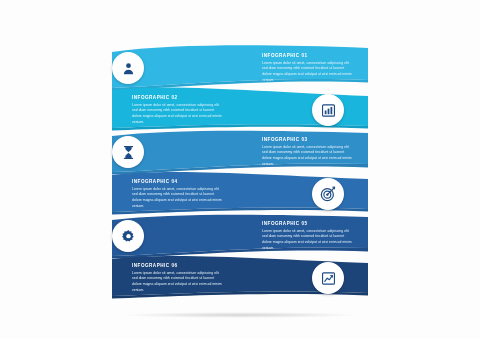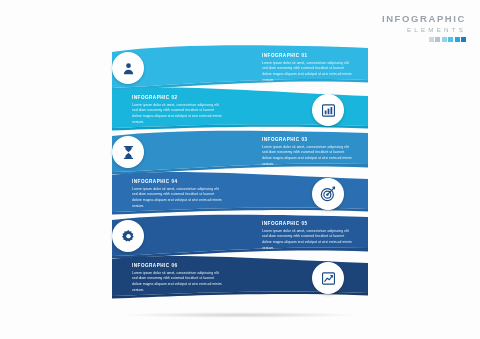--- a/index.html
+++ b/index.html
@@ -119,32 +119,20 @@
     height: 6px;
     background: radial-gradient(ellipse at center, rgba(0,0,0,0.16) 0%, rgba(0,0,0,0) 70%);
   }
 </style>
 </head>
 <body>
 
 <div id="stage">
   <div id="canvas"></div>
 
-  <div class="logo">
-    <div class="logo-main">INFOGRAPHIC</div>
-    <div class="logo-sub">ELEMENTS</div>
-    <div class="logo-squares">
-      <i style="background:#cfd6dc"></i>
-      <i style="background:#b9c2ca"></i>
-      <i style="background:#8fd3ef"></i>
-      <i style="background:#4cc3e8"></i>
-      <i style="background:#2aa9d8"></i>
-      <i style="background:#1b7fbf"></i>
-    </div>
-  </div>
 
   <div class="ribbon" style="top:44px;">
     <svg viewBox="0 0 256 46" preserveAspectRatio="none">
       <path d="M0,8 C60,0 150,0 256,4 L256,36 C150,32 60,42 0,44 Z" fill="#31b7e3"></path>
       <path d="M0,44 L0,46.5 C60,44.5 150,34.5 256,38.5 L256,36 C150,32 60,42 0,44 Z" fill="#2aa6d2"></path>
     </svg>
     <div class="ribbon-text right">
       <div class="rb-title">INFOGRAPHIC 01</div>
       <div class="rb-body">Lorem ipsum dolor sit amet, consectetuer adipiscing elit sed diam nonummy nibh euismod tincidunt ut laoreet dolore magna aliquam erat volutpat ut wisi enim ad minim veniam.</div>
     </div>

